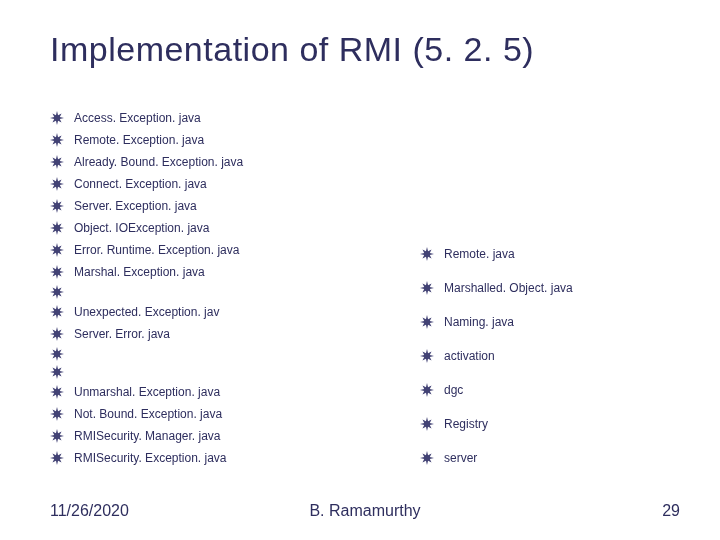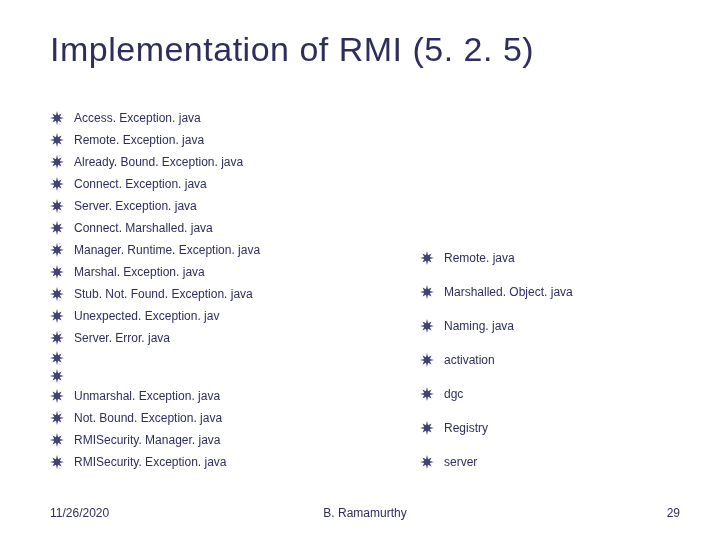--- a/index.html
+++ b/index.html
@@ -68,21 +68,21 @@
     color: #2e2e5e;
   }
   .footer {
     position: absolute;
     bottom: 20px;
     left: 50px;
     right: 40px;
     display: flex;
     justify-content: space-between;
     align-items: baseline;
-    font-size: 12px;
+    font-size: 16px;
     color: #2e2e5e;
   }
   .footer-center {
     position: absolute;
     left: 50%;
     transform: translateX(-50%);
   }
 </style>
 </head>
 <body>
@@ -132,45 +132,44 @@
             </svg>
           </span>
           <span class="item-text">Server. Exception. java</span>
         </div>
         <div class="item">
           <span class="bullet">
             <svg viewBox="0 0 20 20">
               <path d="M10 0 L11.5 6 L16.5 3.5 L14 8.5 L20 10 L14 11.5 L16.5 16.5 L11.5 14 L10 20 L8.5 14 L3.5 16.5 L6 11.5 L0 10 L6 8.5 L3.5 3.5 L8.5 6 Z" fill="#424274"></path>
             </svg>
           </span>
-          <span class="item-text">Connect. Marshalled. java</span>
-        </div>
-        <div class="item">
-          <span class="bullet">
-            <svg viewBox="0 0 20 20">
-              <path d="M10 0 L11.5 6 L16.5 3.5 L14 8.5 L20 10 L14 11.5 L16.5 16.5 L11.5 14 L10 20 L8.5 14 L3.5 16.5 L6 11.5 L0 10 L6 8.5 L3.5 3.5 L8.5 6 Z" fill="#424274"></path>
-            </svg>
-          </span>
-          <span class="item-text">Manager. Runtime. Exception. java</span>
+          <span class="item-text">Object. IOException. java</span>
+        </div>
+        <div class="item">
+          <span class="bullet">
+            <svg viewBox="0 0 20 20">
+              <path d="M10 0 L11.5 6 L16.5 3.5 L14 8.5 L20 10 L14 11.5 L16.5 16.5 L11.5 14 L10 20 L8.5 14 L3.5 16.5 L6 11.5 L0 10 L6 8.5 L3.5 3.5 L8.5 6 Z" fill="#424274"></path>
+            </svg>
+          </span>
+          <span class="item-text">Error. Runtime. Exception. java</span>
         </div>
         <div class="item">
           <span class="bullet">
             <svg viewBox="0 0 20 20">
               <path d="M10 0 L11.5 6 L16.5 3.5 L14 8.5 L20 10 L14 11.5 L16.5 16.5 L11.5 14 L10 20 L8.5 14 L3.5 16.5 L6 11.5 L0 10 L6 8.5 L3.5 3.5 L8.5 6 Z" fill="#424274"></path>
             </svg>
           </span>
           <span class="item-text">Marshal. Exception. java</span>
         </div>
         <div class="item">
           <span class="bullet">
             <svg viewBox="0 0 20 20">
               <path d="M10 0 L11.5 6 L16.5 3.5 L14 8.5 L20 10 L14 11.5 L16.5 16.5 L11.5 14 L10 20 L8.5 14 L3.5 16.5 L6 11.5 L0 10 L6 8.5 L3.5 3.5 L8.5 6 Z" fill="#424274"></path>
             </svg>
           </span>
-          <span class="item-text">Stub. Not. Found. Exception. java</span>
         </div>
         <div class="item">
           <span class="bullet">
             <svg viewBox="0 0 20 20">
               <path d="M10 0 L11.5 6 L16.5 3.5 L14 8.5 L20 10 L14 11.5 L16.5 16.5 L11.5 14 L10 20 L8.5 14 L3.5 16.5 L6 11.5 L0 10 L6 8.5 L3.5 3.5 L8.5 6 Z" fill="#424274"></path>
             </svg>
           </span>
           <span class="item-text">Unexpected. Exception. jav</span>
         </div>
         <div class="item">

